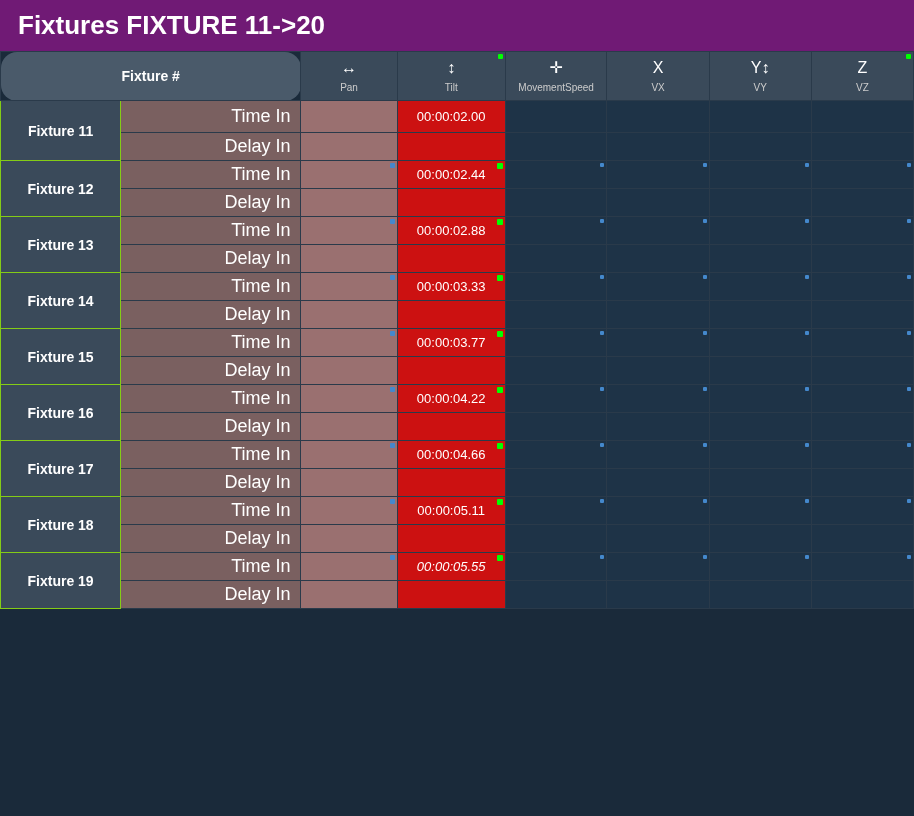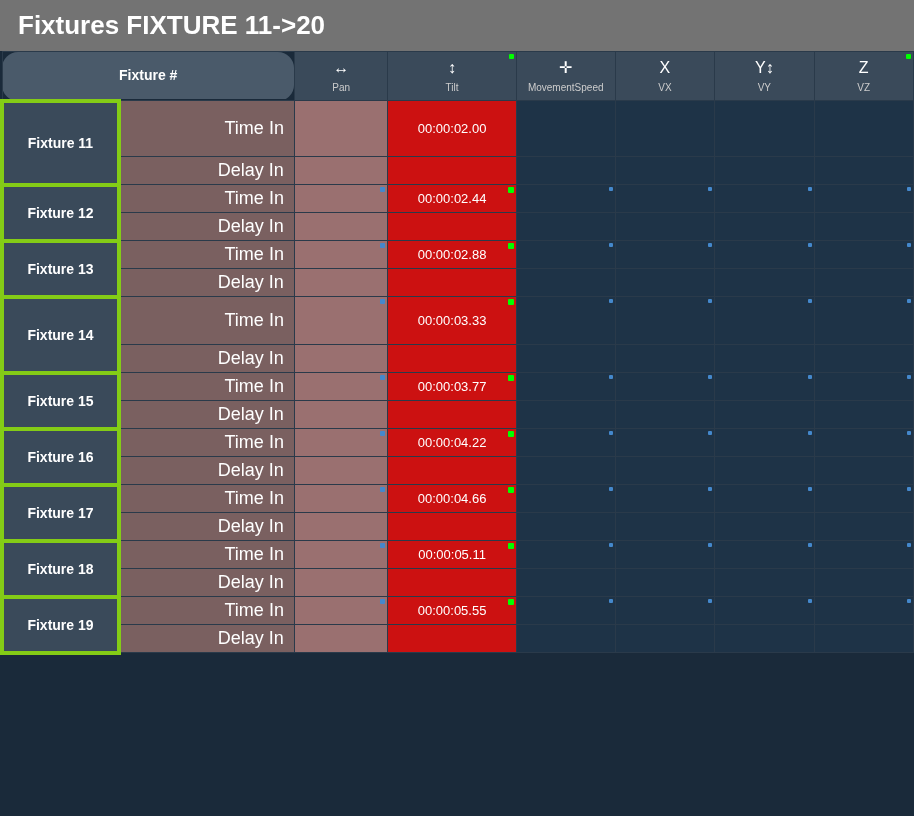--- a/index.html
+++ b/index.html
@@ -4,21 +4,21 @@
   <style>
     * { box-sizing: border-box; margin: 0; padding: 0; }
     body {
       background: #1a2a3a;
       font-family: Arial, sans-serif;
       color: #fff;
       width: 914px;
       min-height: 816px;
     }
     .title-bar {
-      background: #737373;
+      background: #701a75;
       padding: 10px 18px;
       font-size: 26px;
       font-weight: bold;
       color: #fff;
       margin-bottom: 0;
     }
     .table-container {
       width: 100%;
       overflow: hidden;
     }
@@ -50,21 +50,21 @@
     .col-vz { width: 85px; }
     .col-fixture { width: 250px; border-radius: 16px; }
 
     
     .fixture-label-cell {
       background: #3a4a5a;
       text-align: center;
       font-size: 14px;
       font-weight: bold;
       color: #fff;
-      border: 4px solid #84cc16;
+      border: 1px solid #84cc16;
       vertical-align: middle;
     }
     .row-label-cell {
       background: #7a6060;
       color: #fff;
       font-size: 18px;
       text-align: right;
       padding-right: 10px;
       border: 1px solid #2a3a4a;
       vertical-align: middle;
@@ -182,21 +182,21 @@
           <span class="header-icon">Z</span>
           <span class="header-label">VZ</span>
         </th>
       </tr>
     </thead>
     <tbody id="fixture-tbody">
     <tr>
           <td rowspan="2" class="fixture-label-cell" style="width: 100px;">Fixture 11</td>
           <td class="row-label-cell" style="width: 150px;">Time In</td>
           <td class="pan-cell"></td>
-          <td class="tilt-value-cell" style="padding: 20px;"><span>00:00:02.00</span></td>
+          <td class="tilt-value-cell" style="padding: 8px;"><span>00:00:02.00</span></td>
           <td class="dark-cell"></td>
           <td class="dark-cell"></td>
           <td class="dark-cell"></td>
           <td class="dark-cell"></td>
         </tr>
         <tr>
           <td class="row-label-cell">Delay In</td>
           <td class="pan-cell"></td>
           <td class="tilt-empty-cell"></td>
           <td class="dark-cell"></td>
@@ -261,21 +261,21 @@
           <td class="dark-cell"></td>
           <td class="dark-cell"></td>
           <td class="dark-cell"></td>
         </tr>
         <tr>
           <td rowspan="2" class="fixture-label-cell" style="width: 100px;">Fixture 14</td>
           <td class="row-label-cell" style="width: 150px;">Time In</td>
           <td class="pan-cell">
             <div class="blue-dot"></div>
           </td>
-          <td class="tilt-value-cell" style="padding: 16px;"><div class="green-dot"></div><span>00:00:03.33</span></td>
+          <td class="tilt-value-cell" style="padding: 4px;"><div class="green-dot"></div><span>00:00:03.33</span></td>
           <td class="dark-cell">
             <div class="small-dot"></div>
           </td>
           <td class="dark-cell">
             <div class="small-dot"></div>
           </td>
           <td class="dark-cell">
             <div class="small-dot"></div>
           </td>
           <td class="dark-cell">
@@ -406,21 +406,21 @@
           <td class="dark-cell"></td>
           <td class="dark-cell"></td>
           <td class="dark-cell"></td>
         </tr>
         <tr>
           <td rowspan="2" class="fixture-label-cell" style="width: 100px;">Fixture 19</td>
           <td class="row-label-cell" style="width: 150px;">Time In</td>
           <td class="pan-cell">
             <div class="blue-dot"></div>
           </td>
-          <td class="tilt-value-cell" style="padding: 0;"><div class="green-dot"></div><span>00:00:05.55</span></td>
+          <td class="tilt-value-cell" style="padding: 0; font-style: italic;"><div class="green-dot"></div><span>00:00:05.55</span></td>
           <td class="dark-cell">
             <div class="small-dot"></div>
           </td>
           <td class="dark-cell">
             <div class="small-dot"></div>
           </td>
           <td class="dark-cell">
             <div class="small-dot"></div>
           </td>
           <td class="dark-cell">

